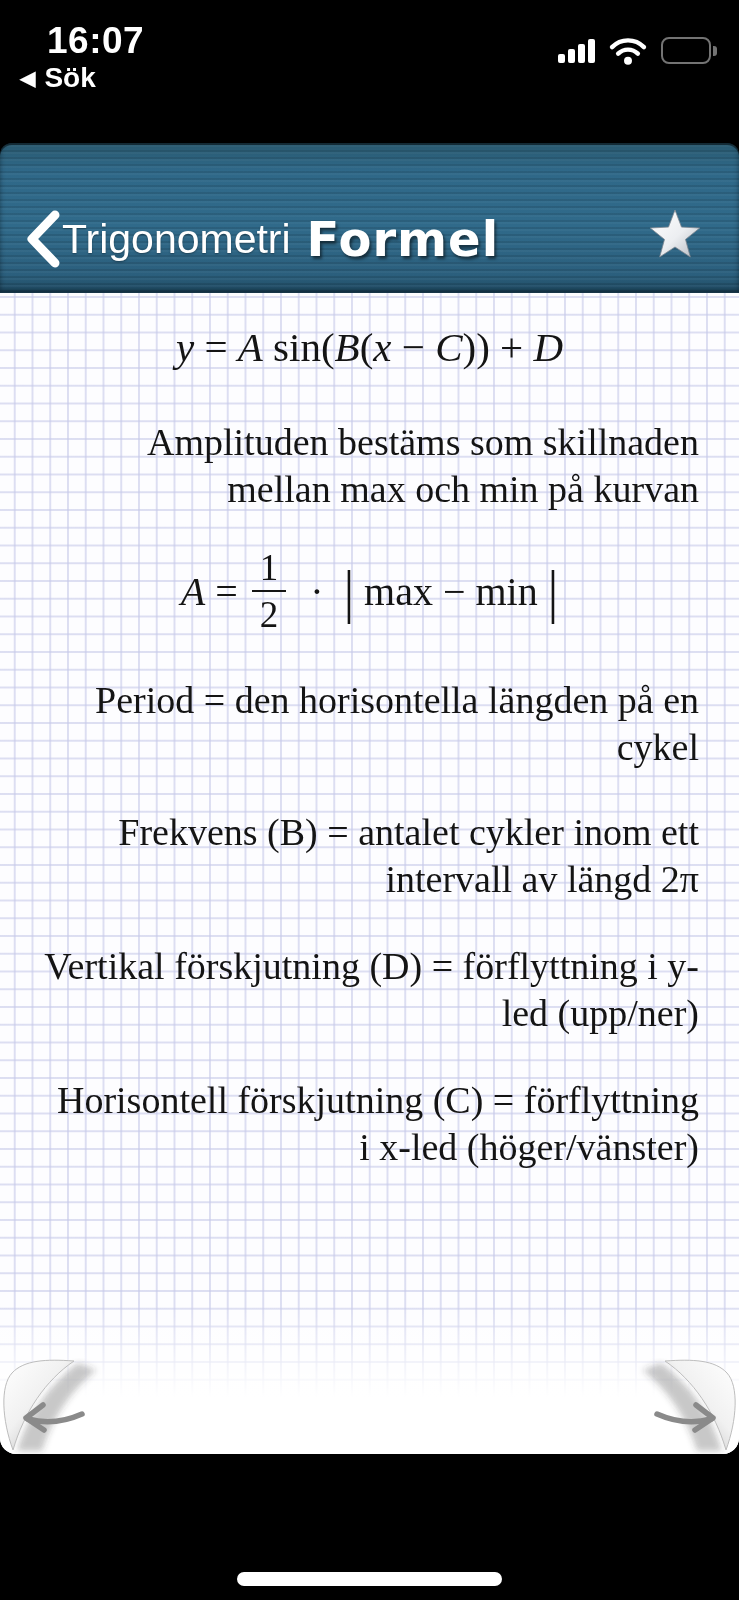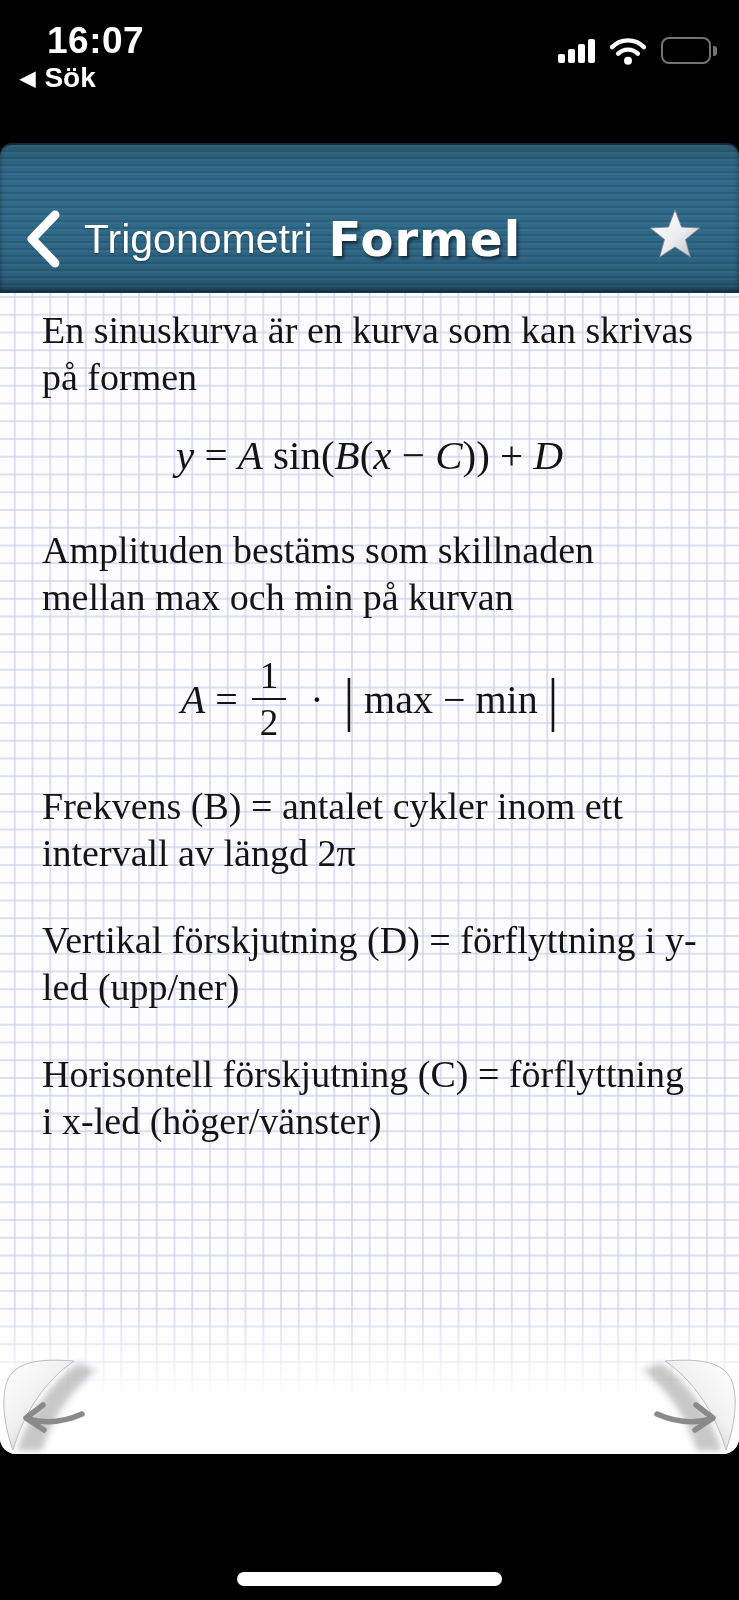--- a/index.html
+++ b/index.html
@@ -1,20 +1,21 @@
 <!DOCTYPE html>
 <html><head>
 <meta charset="utf-8">
 <style>
   * { margin:0; padding:0; box-sizing:border-box; }
   html,body { background:#000; }
   .screen {
     position:relative; width:739px; height:1600px;
     background:#000; overflow:hidden;
     font-family:"Liberation Sans", sans-serif;
+    text-align:right;
   }
 
   
   .status-bar { position:absolute; top:0; left:0; width:739px; height:143px; background:#000; color:#fff; }
   .time { position:absolute; left:47px; top:20px; font-size:37px; font-weight:bold; letter-spacing:.5px; }
   .back-to-app { position:absolute; left:20px; top:62px; font-size:28px; font-weight:600; display:flex; align-items:center; gap:9px; }
   .back-tri { font-size:20px; line-height:1; }
   .status-icons { position:absolute; right:22px; top:36px; display:flex; align-items:center; gap:13px; }
   .sig { display:flex; align-items:flex-end; gap:3px; height:24px; }
   .sig i { display:block; width:7px; background:#fff; border-radius:2px; }
@@ -29,21 +30,21 @@
   
   .nav-header {
     position:absolute; top:143px; left:0; width:739px; height:150px;
     border-radius:12px 12px 0 0;
     background:
       repeating-linear-gradient(to bottom, rgba(0,0,0,.10) 0 2px, rgba(255,255,255,.03) 2px 4px, rgba(0,0,0,0) 4px 7px),
       linear-gradient(to bottom, #29596f 0%, #2f6888 18%, #306a8a 55%, #2b5f7d 88%, #1f4a62 100%);
     box-shadow: inset 0 2px 0 rgba(0,0,0,.45), inset 0 -3px 5px rgba(0,10,20,.45);
   }
   .nav-row { position:absolute; left:0; top:60px; width:100%; height:72px; display:flex; align-items:center; padding:0 24px; }
-  .back-button { display:flex; align-items:center; gap:24px; color:#fff; }
+  .back-button { display:flex; align-items:center; gap:2px; color:#fff; }
   .chevron-svg { width:36px; height:58px; }
   .back-label { font-size:41px; font-weight:400; color:#fff; text-shadow:0 1px 2px rgba(0,0,0,.35); }
   .page-title {
     margin-left:16px; font-family:"DejaVu Sans", sans-serif; font-size:48px; font-weight:bold; color:#fff;
     letter-spacing:1px; text-shadow:2px 3px 3px rgba(0,0,0,.5);
   }
   .star-btn { position:absolute; right:36px; top:63px; width:56px; height:58px; background:none; border:none; padding:0; cursor:pointer; }
 
   
   .page {
@@ -133,21 +134,20 @@
             <stop offset="0.55" stop-color="#eceef1"></stop>
             <stop offset="1" stop-color="#b4b8c0"></stop>
           </linearGradient>
         </defs>
         <polygon points="27,4 33.5,21.1 51.7,22 37.5,33.4 42.3,51 27,41 11.7,51 16.5,33.4 2.3,22 20.5,21.1" fill="url(#starGrad)" stroke="#7e8790" stroke-width="0.8" stroke-linejoin="round"></polygon>
       </svg>
     </button>
   </div>
 
   <div class="page">
-    <p class="para first">En sinuskurva är en kurva som kan skrivas på formen</p>
 
     <div class="formula f-sine">
       <span class="it">y</span>
         <span> = </span>
         <span class="it">A</span>
         <span> sin(</span>
         <span class="it">B</span>
         <span>(</span>
         <span class="it">x</span>
         <span> − </span>
@@ -161,20 +161,21 @@
     <div class="formula f-amp">
       <span class="it">A</span>
         <span> = </span>
         <span class="frac"><span class="num">1</span><span class="den">2</span></span>
         <span>  ·  </span>
         <span class="vbar">|</span>
         <span> max − min </span>
         <span class="vbar">|</span>
     </div>
 
+    <p class="para p3">Period = den horisontella längden på en cykel</p>
     <p class="para p4">Frekvens (B) = antalet cykler inom ett intervall av längd 2π</p>
     <p class="para p6">Vertikal förskjutning (D) = förflyttning i y-led (upp/ner)</p>
     <p class="para p5">Horisontell förskjutning (C) = förflyttning i x-led (höger/vänster)</p>
 
     <div class="grid-fade"></div>
   </div>
 
   <button class="curl left">
     <svg viewBox="0 0 118 98">
       <defs>

